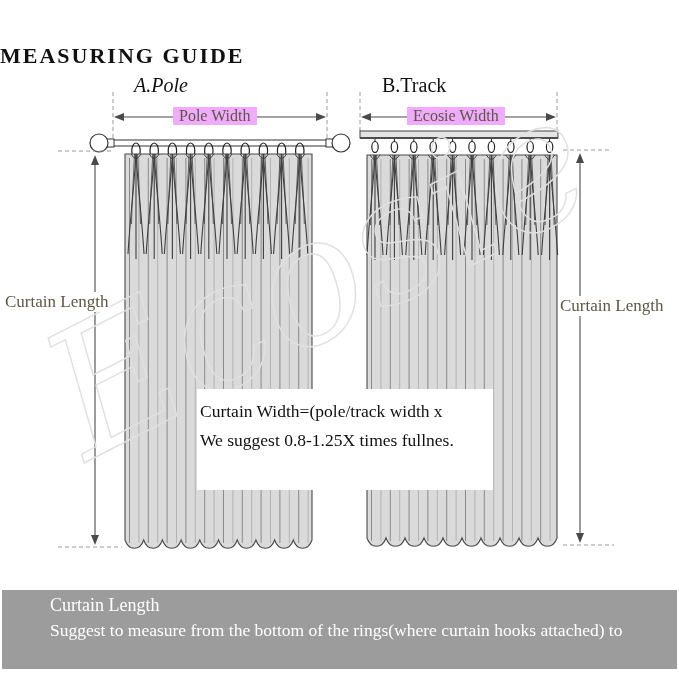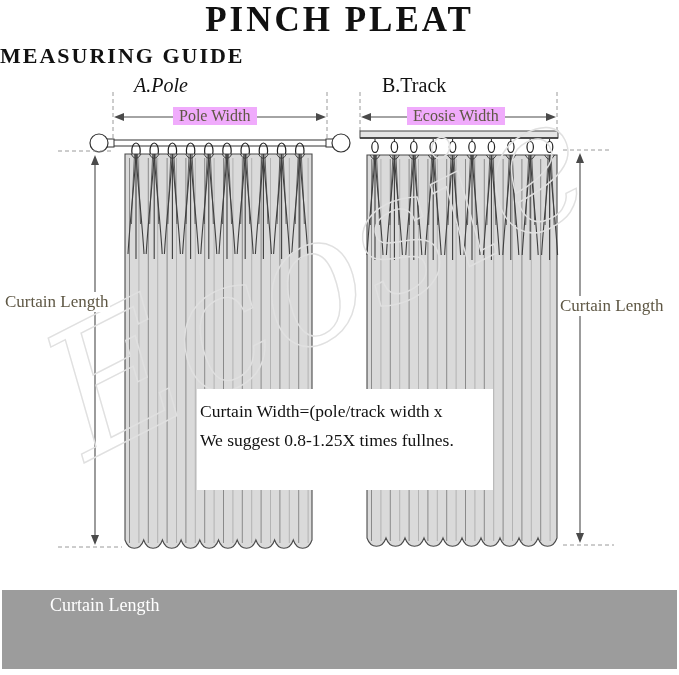--- a/index.html
+++ b/index.html
@@ -267,33 +267,33 @@
       <line x1="563" y1="545" x2="614" y2="545" stroke="#9a9a9a" stroke-width="1" stroke-dasharray="4 3"></line>
       <line x1="580" y1="162" x2="580" y2="534" stroke="#4a4a4a" stroke-width="1.1"></line>
       <polygon points="580,153 576,163 584,163" fill="#4a4a4a"></polygon>
       <polygon points="580,543 576,533 584,533" fill="#4a4a4a"></polygon>
     </svg>
 
   <svg id="watermark-svg" class="abs" width="679" height="675">
     <text id="wm-text" text-anchor="middle" font-family="DejaVu Serif, serif" font-style="italic" font-size="175" fill="none" stroke-width="1.4" transform="translate(345,330) rotate(-27)" stroke="#e0e0e0">Ecosie</text>
   </svg>
 
-  <div class="abs title">PINCH PLEAT</div>
   <div class="abs subtitle">MEASURING GUIDE</div>
 
   <div class="abs section-label" id="label-a">A.Pole</div>
   <div class="abs section-label" id="label-b">B.Track</div>
 
   <div class="abs width-label" id="pole-width-label" style="color: rgb(94, 87, 68);">Pole Width</div>
   <div class="abs width-label" id="track-width-label" style="color: rgb(94, 87, 68);">Ecosie Width</div>
   <div class="abs length-label" id="length-label-left" style="color: rgb(94, 87, 68);">Curtain Length</div>
   <div class="abs length-label" id="length-label-right" style="color: rgb(94, 87, 68);">Curtain Length</div>
 
   <div class="abs formula-box">
     <div class="formula-line">Curtain Width=(pole/track width x</div>
     <div class="formula-line">We suggest 0.8-1.25X times fullnes.</div>
   </div>
 
   <div class="abs footer-bar" id="footer-bar" style="background: rgb(156, 156, 156); color: rgb(255, 255, 255);">
     <div class="footer-heading">Curtain Length</div>
+    <div class="footer-line">Suggest to measure from the bottom of the rings(where curtain hooks attached) to</div>
   </div>
 
 </div>
 
 </body></html>

